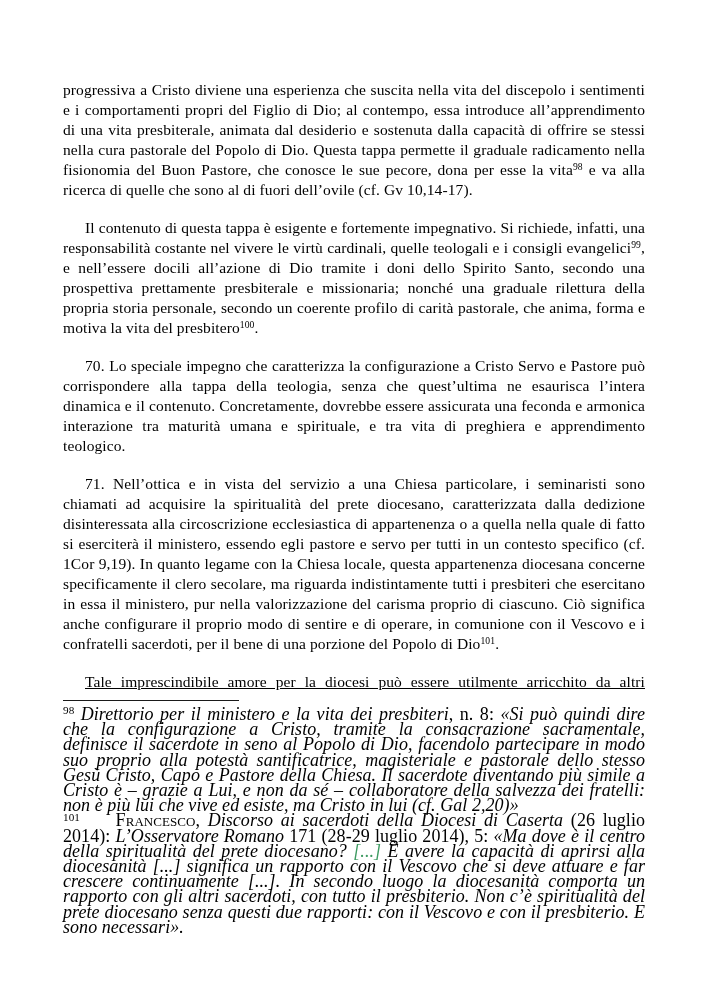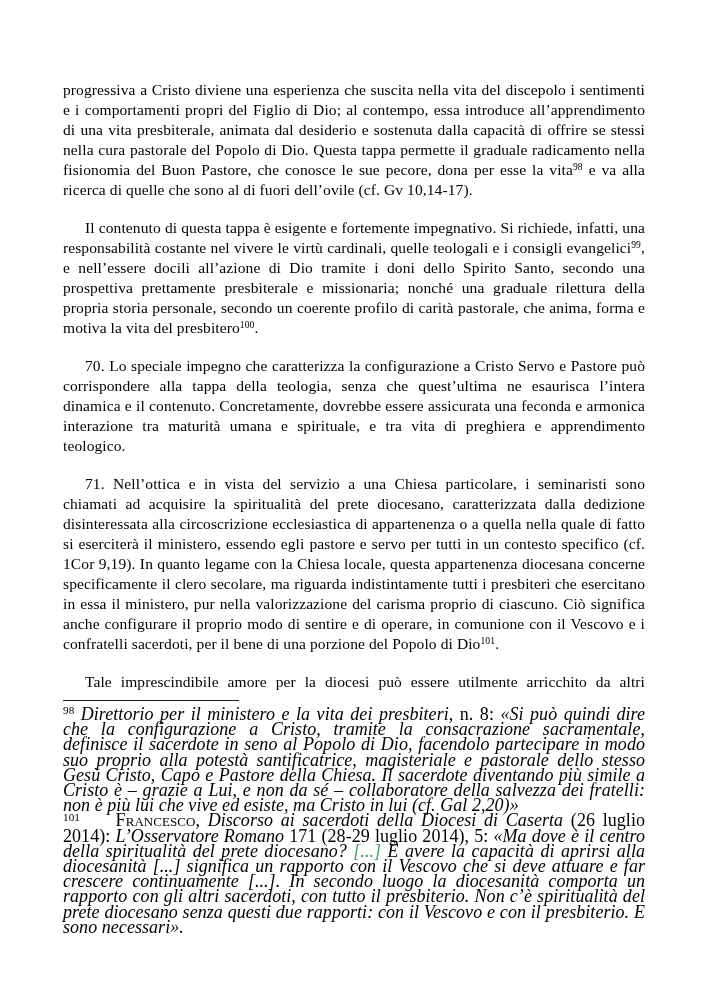--- a/index.html
+++ b/index.html
@@ -19,21 +19,21 @@
     width: 582px;
   }
   .body-text p {
     margin: 0 0 18px 0;
     font-size: 15.5px;
     line-height: 20px;
     text-align: justify;
     letter-spacing: 0.1px;
   }
   .body-text p.indent { text-indent: 22px; }
-  .body-text p.fill { text-align-last: justify; margin-bottom: 0; }
+  .body-text p.fill { text-align-last: justify; margin-bottom: 0; text-decoration: underline; }
   sup {
     font-size: 62%;
     line-height: 0;
     vertical-align: baseline;
     position: relative;
     top: -0.5em;
   }
   .footnote-sep {
     width: 176px;
     border: none;

